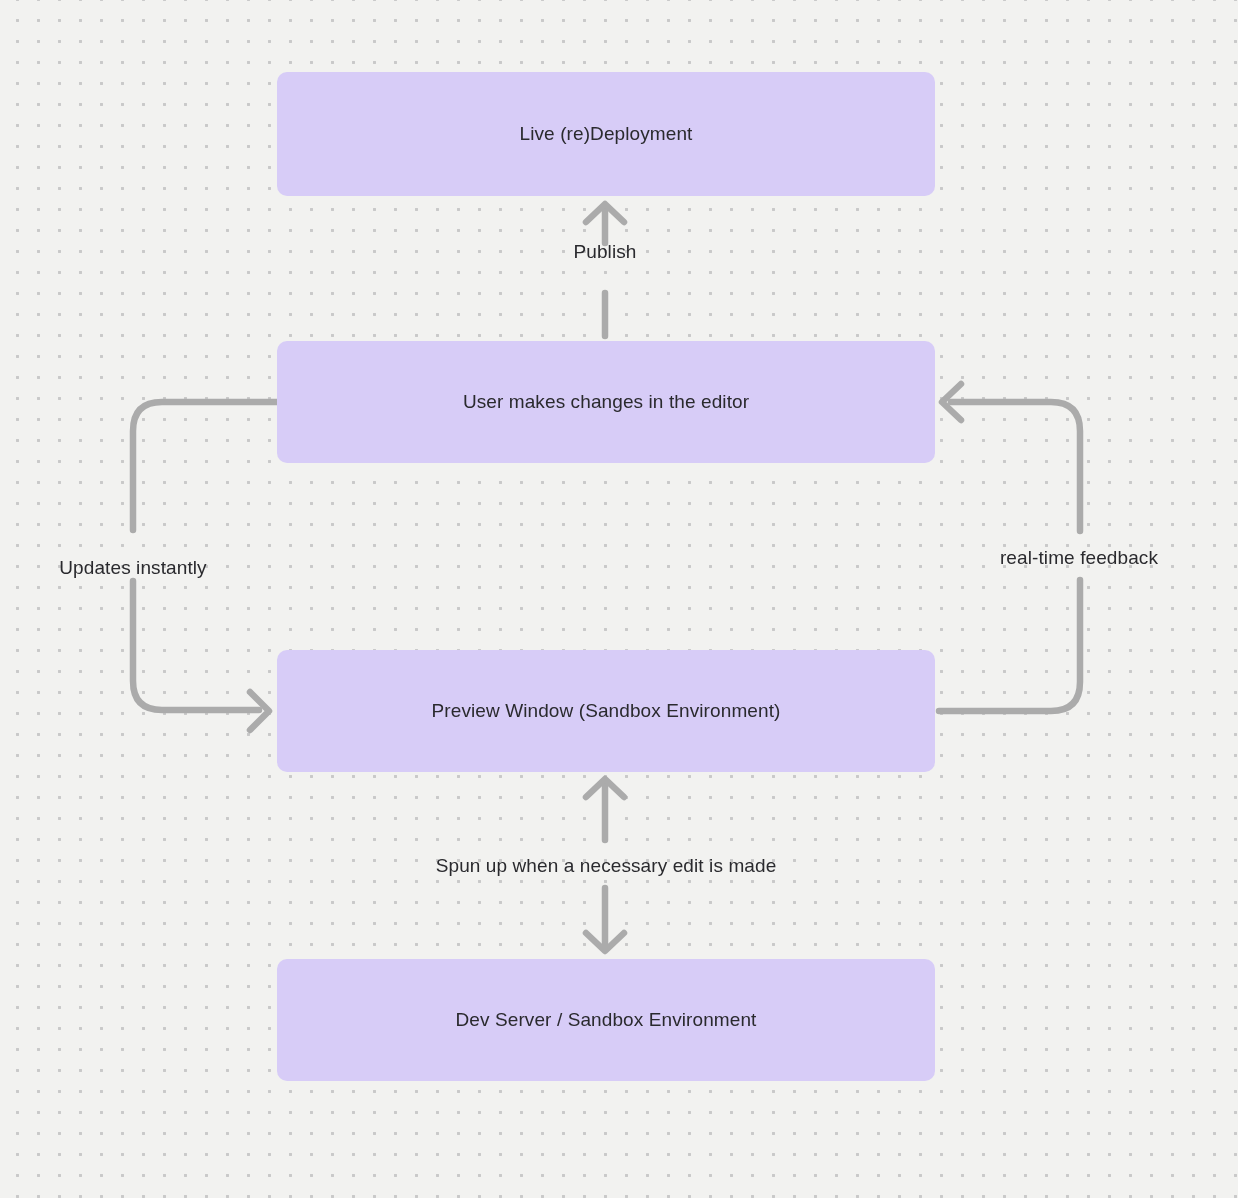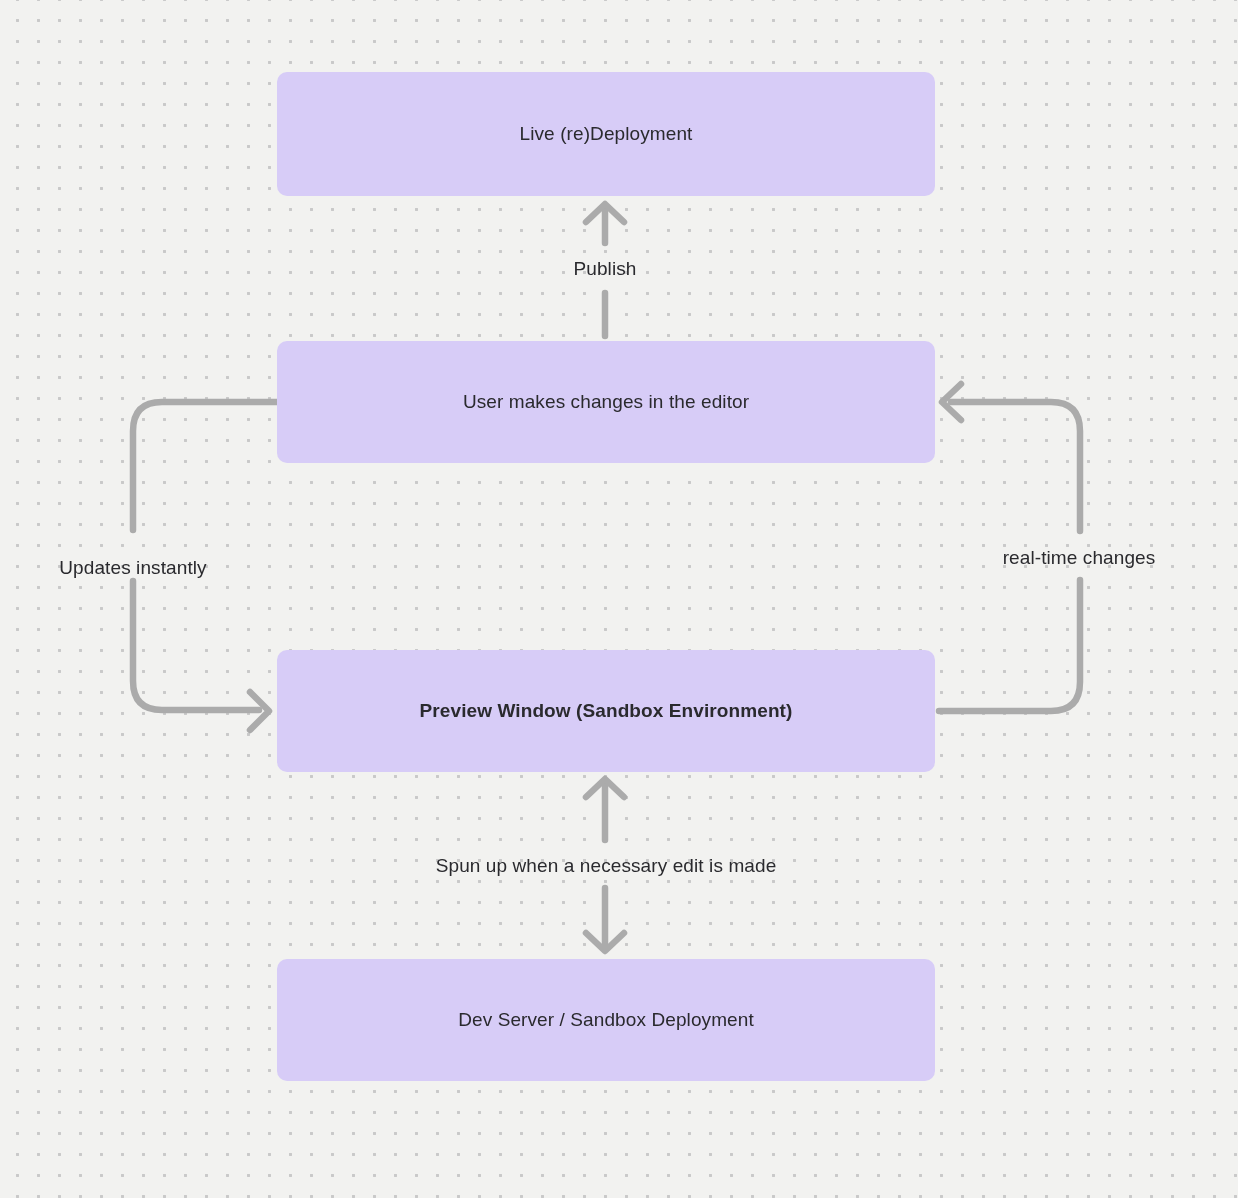--- a/index.html
+++ b/index.html
@@ -54,31 +54,31 @@
     display: flex;
     align-items: center;
     justify-content: center;
     text-align: center;
     font-size: 19px;
     letter-spacing: 0.1px;
     color: var(--text);
   }
   .node-live    { left: 277px; top: 72px;  height: 124px; align-items: center; }
   .node-editor  { left: 277px; top: 341px; height: 122px; align-items: center; }
-  .node-preview { left: 277px; top: 650px; height: 122px; font-weight: bold; }
+  .node-preview { left: 277px; top: 650px; height: 122px; }
   .node-dev     { left: 277px; top: 959px; height: 122px; }
   .edge-label {
     position: absolute;
     transform: translate(-50%, -50%);
     white-space: nowrap;
     font-size: 19px;
     letter-spacing: 0.1px;
     color: var(--text);
   }
-  .label-publish  { left: 605px;  top: 269px; }
+  .label-publish  { left: 605px;  top: 252px; }
   .label-updates  { left: 133px;  top: 568px; }
   .label-realtime { left: 1079px; top: 558px; }
   .label-spunup   { left: 606px;  top: 866px; }
 </style>
 </head>
 <body>
 
 <div class="canvas">
 
   <svg class="edges-layer" viewBox="0 0 1238 1198" aria-hidden="true">
@@ -115,21 +115,21 @@
 
   <div class="node node-editor">
     <span>User makes changes in the editor</span>
   </div>
 
   <div class="node node-preview">
     <span>Preview Window (Sandbox Environment)</span>
   </div>
 
   <div class="node node-dev">
-    <span>Dev Server / Sandbox Deployment</span>
+    <span>Dev Server / Sandbox Environment</span>
   </div>
 
   <div class="edge-label label-publish">Publish</div>
   <div class="edge-label label-updates">Updates instantly</div>
-  <div class="edge-label label-realtime">real-time changes</div>
+  <div class="edge-label label-realtime">real-time feedback</div>
   <div class="edge-label label-spunup">Spun up when a necessary edit is made</div>
 
 </div>
 
 </body></html>

